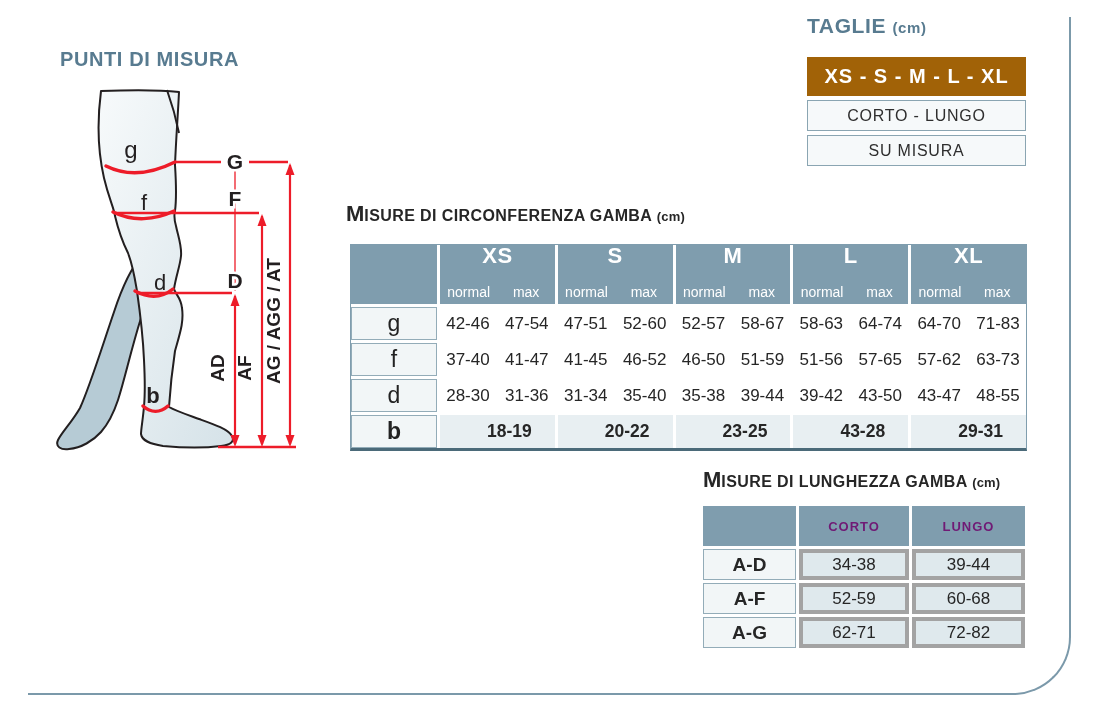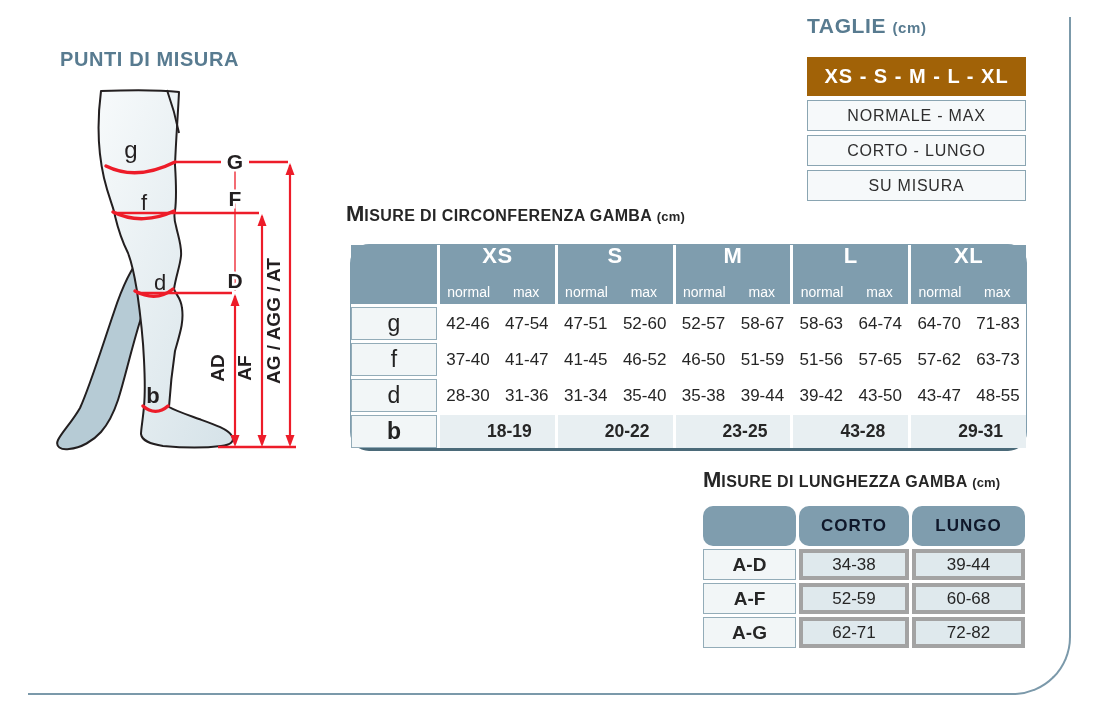--- a/index.html
+++ b/index.html
@@ -41,29 +41,29 @@
   .c-size{grid-column:span 2;display:flex;flex-direction:column;justify-content:flex-end;
           color:#fff;text-align:center;padding-bottom:4px;}
   .c-size .size-name{font-size:22px;font-weight:bold;letter-spacing:.5px;line-height:26px;}
   .c-size .size-subs{display:flex;font-size:14px;margin-top:15px;}
   .c-size .size-subs span{flex:1;}
   .c-label{background:#f2f6f7;border:1px solid #93acb8;display:flex;align-items:center;
            justify-content:center;font-size:23px;color:#222;}
   .c-cell{display:flex;align-items:center;justify-content:center;font-size:17px;}
   .c-span2{grid-column:span 2;background:#e8eff2;font-weight:bold;font-size:17.5px;padding-left:24px;}
   .c-bold{font-weight:bold;}
-  .circ-table{grid-auto-flow:row;border-radius:19px;}
+  .circ-table{grid-auto-flow:row;}
   .circ-table > div{min-width:0;}
 
   
   .len-table{position:absolute;left:703px;top:506px;width:322px;background:#fff;
              display:grid;grid-template-columns:93px 110px 113px;
              grid-template-rows:40px repeat(3,31px);gap:3px;}
-  .l-hdr{background:#7f9dae;color:#0f172a;font-weight:bold;font-size:17px;letter-spacing:1px;
-         display:flex;align-items:center;justify-content:center;border-radius:10px;}
+  .l-hdr{background:#7f9dae;color:#701a75;font-weight:bold;font-size:13px;letter-spacing:1px;
+         display:flex;align-items:center;justify-content:center;}
   .l-label{background:#f2f6f7;border:1px solid #93acb8;font-weight:bold;font-size:19px;
            display:flex;align-items:center;justify-content:center;}
   .l-cell{background:#dfe9ed;border:4px solid #a3a3a3;font-size:17px;
           display:flex;align-items:center;justify-content:center;}
 
   .leg-svg{position:absolute;left:55px;top:80px;}
 </style>
 </head>
 <body>
 
@@ -134,21 +134,20 @@
     </g>
   </svg>
 
   <div class="blue-title taglie-title">
     <span>TAGLIE</span>
     <span class="unit-sm">(cm)</span>
   </div>
 
   <div class="taglie-table">
     <div class="t-hdr">XS - S - M - L - XL</div>
-    <div class="t-row">NORMALE - MAX</div>
     <div class="t-row">CORTO - LUNGO</div>
     <div class="t-row">SU MISURA</div>
   </div>
 
   <div class="sec-title circ-title">
     <span class="cap">M</span><span class="rest">isure di circonferenza gamba</span>
     <span class="unit">(cm)</span>
   </div>
 
   <div class="circ-table">

